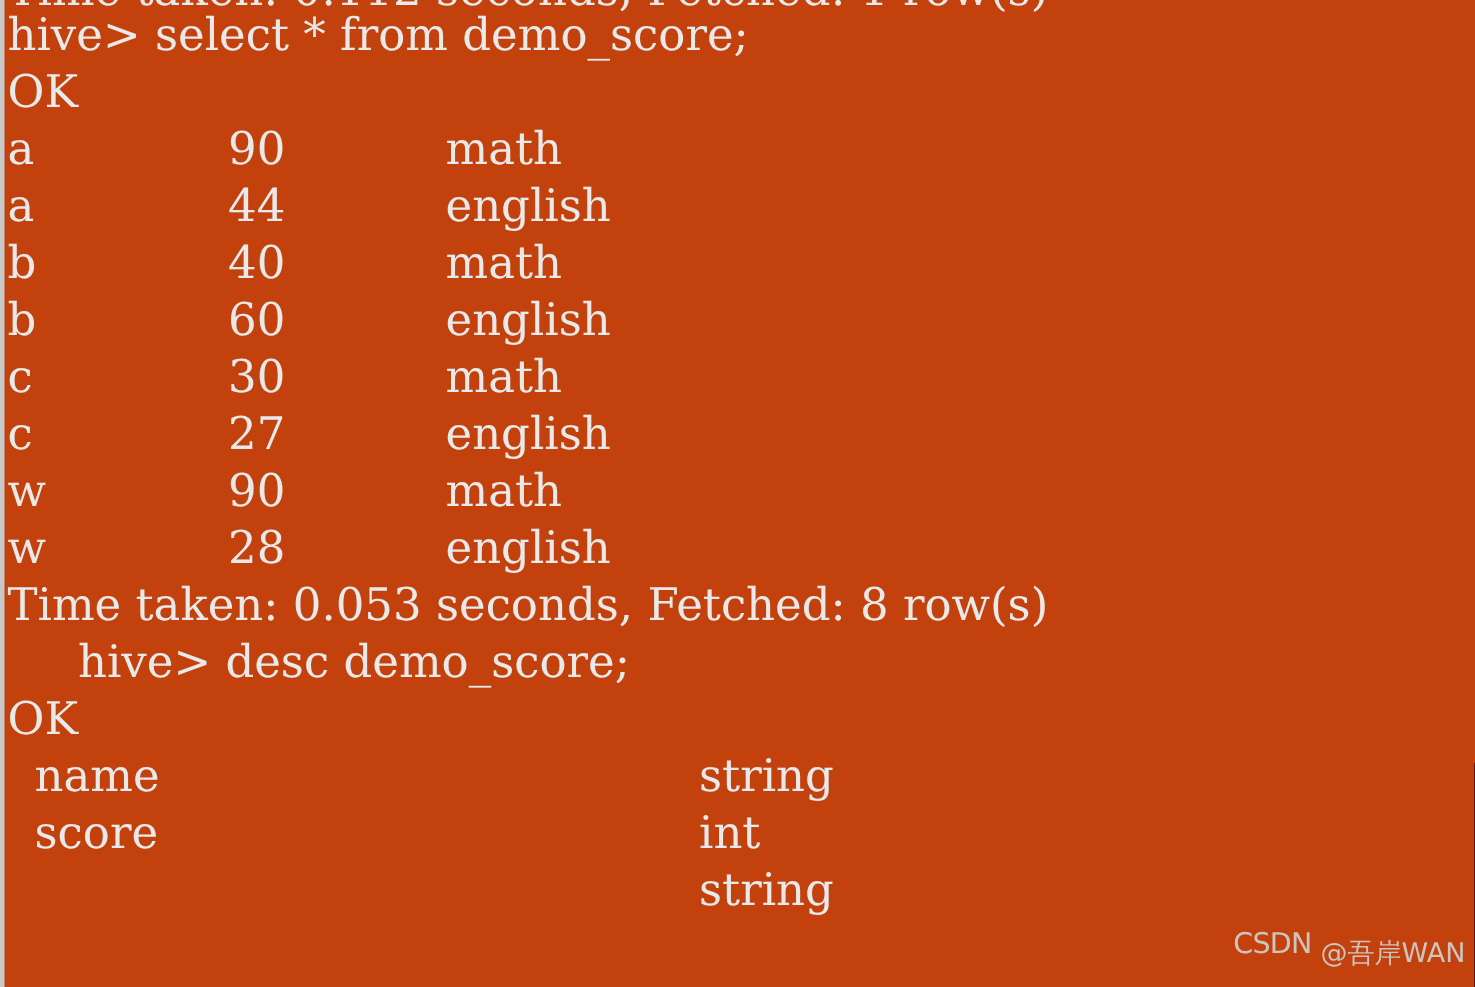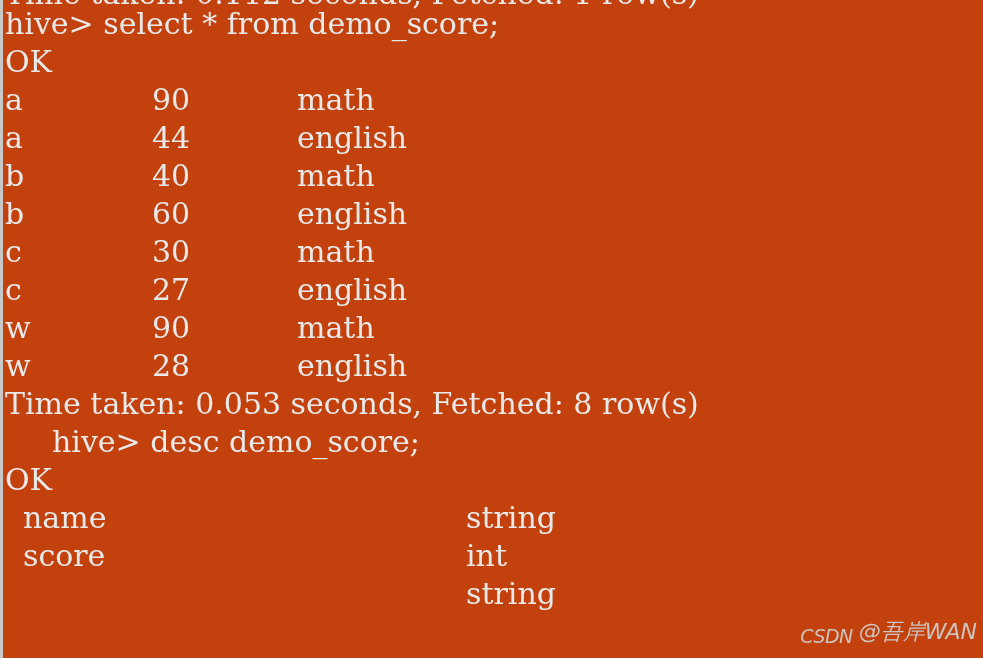--- a/index.html
+++ b/index.html
@@ -74,36 +74,35 @@
     width: 983px;
     height: 38px;
   }
 
   
   .watermark {
     position: absolute;
     right: 6px;
     bottom: 11px;
     display: flex;
-    align-items: flex-end;
+    align-items: center;
     gap: 6px;
     color: #cfcfcf;
     font-size: 19px;
     font-family: "DejaVu Sans", "Liberation Sans", sans-serif;
     opacity: 0.92;
     z-index: 10;
     pointer-events: none;
-    font-style: italic;
   }
   .watermark .wm-logo {
     font-size: 19px;
     letter-spacing: -0.5px;
   }
   .watermark .wm-user {
-    font-size: 22px;
+    font-size: 18px;
     margin-top: 12px;
   }
 </style>
 </head>
 <body>
 
 <div id="terminal">
 
   <div class="left-edge"></div>
 

